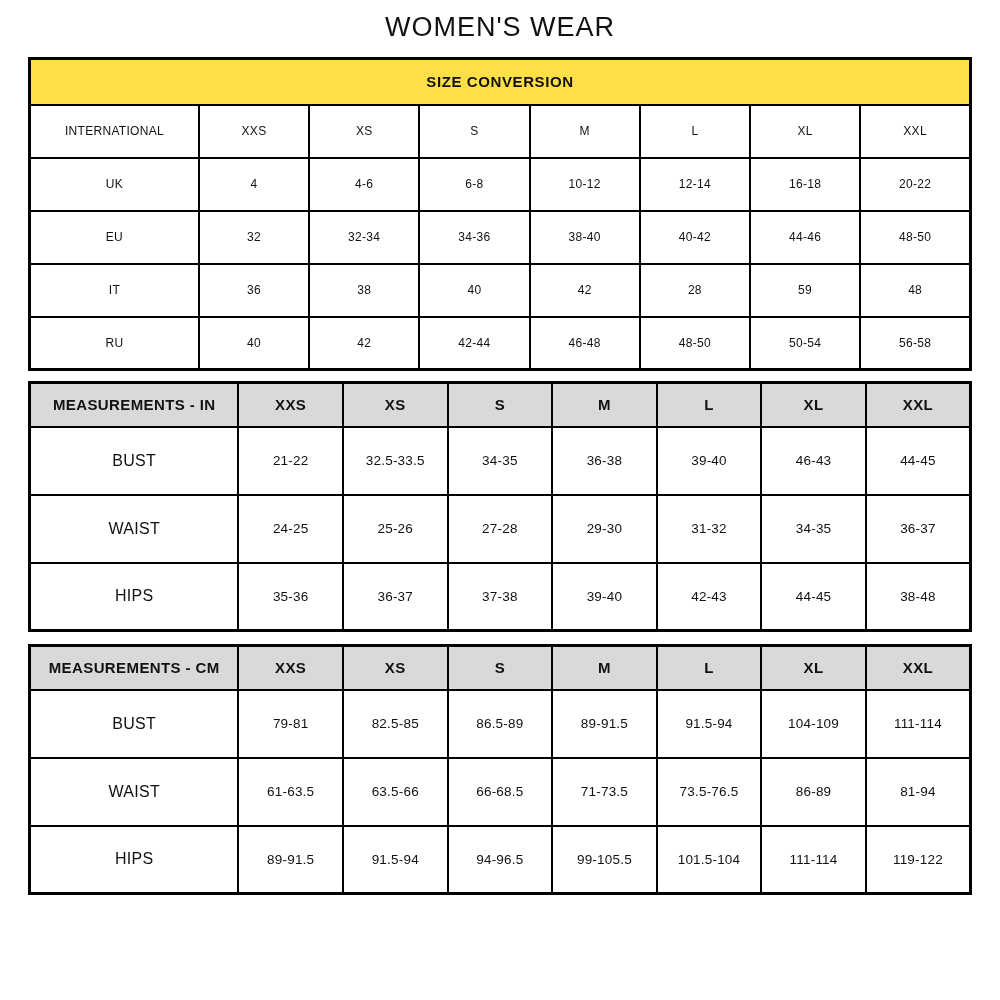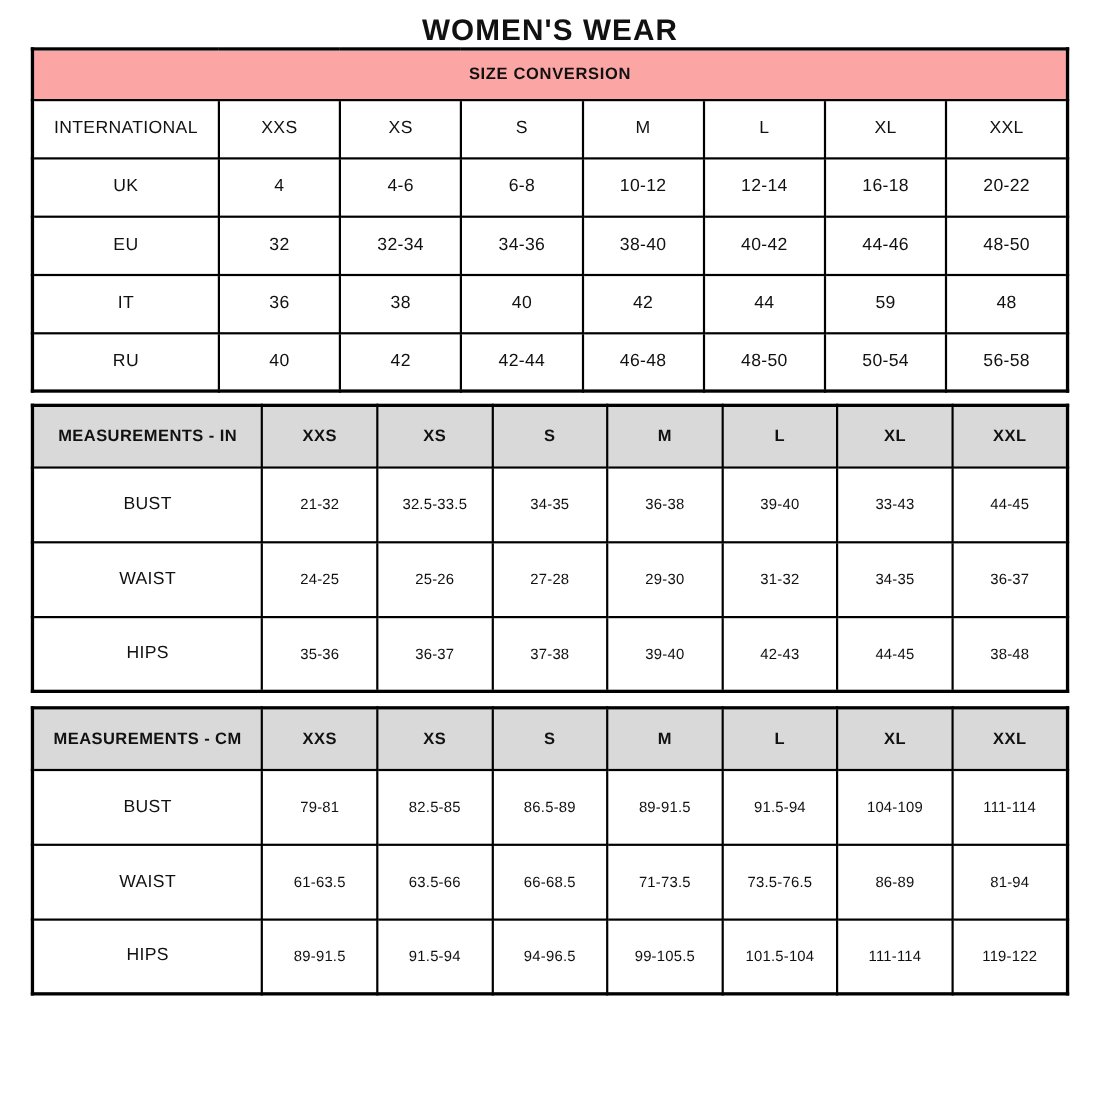--- a/index.html
+++ b/index.html
@@ -6,54 +6,55 @@
   html, body {
     width: 1000px; height: 1000px;
     background: #ffffff;
     font-family: "Liberation Sans", sans-serif;
     color: #111111;
   }
   .page { width: 1000px; height: 1000px; padding: 12px 28px 14px 28px; }
   .page-title {
     text-align: center;
     font-size: 27px;
-    font-weight: 700;
+    font-weight: 400;
     letter-spacing: 1px;
     color: #111111;
+    margin-bottom: 14px;
   }
   table {
     width: 100%;
     border-collapse: collapse;
     table-layout: fixed;
     border: 3px solid #000000;
   }
   th, td {
     border: 2px solid #000000;
     text-align: center;
     vertical-align: middle;
     padding: 2px 4px;
     overflow: hidden;
   }
   
   .t1 .title-row th {
-    background: #fca5a5;
+    background: #fde047;
     height: 46px;
     font-size: 15px;
     font-weight: 700;
     letter-spacing: 0.6px;
   }
-  .t1 td { height: 53px; font-size: 16px; font-weight: 400; letter-spacing: 0.3px; margin-top: 36px; }
+  .t1 td { height: 53px; font-size: 12px; font-weight: 400; letter-spacing: 0.3px; margin-top: 36px; }
   .t1 col.c-label { width: 18%; }
   .t1 col.c-size  { width: 11.714%; }
   .gap1 { height: 10px; }
   .gap2 { height: 12px; }
   
   .tm th {
     background: #d9d9d9;
-    height: 56px;
+    height: 44px;
     font-size: 15px;
     font-weight: 700;
     letter-spacing: 0.4px;
   }
   .tm td { height: 68px; font-size: 13.5px; font-weight: 400; letter-spacing: 0.2px; }
   .tm td.rowlabel { font-size: 16px; letter-spacing: 0.3px; }
   .tm col.c-label { width: 22.2%; }
   .tm col.c-size  { width: 11.114%; }
 </style>
 </head>
@@ -115,21 +116,21 @@
           <td>44-46</td>
           <td>48-50</td>
         </tr>
 
         <tr>
           <td class="rowlabel">IT</td>
           <td>36</td>
           <td>38</td>
           <td>40</td>
           <td>42</td>
-          <td>44</td>
+          <td>28</td>
           <td>59</td>
           <td>48</td>
         </tr>
 
 
         <tr>
           <td class="rowlabel">RU</td>
           <td>40</td>
           <td>42</td>
           <td>42-44</td>
@@ -163,26 +164,26 @@
         <th>M</th>
         <th>L</th>
         <th>XL</th>
         <th>XXL</th>
       </tr>
     </thead>
     <tbody>
 
         <tr>
           <td class="rowlabel">BUST</td>
-          <td>21-32</td>
+          <td>21-22</td>
           <td>32.5-33.5</td>
           <td>34-35</td>
           <td>36-38</td>
           <td>39-40</td>
-          <td>33-43</td>
+          <td>46-43</td>
           <td>44-45</td>
         </tr>
 
         <tr>
           <td class="rowlabel">WAIST</td>
           <td>24-25</td>
           <td>25-26</td>
           <td>27-28</td>
           <td>29-30</td>
           <td>31-32</td>

